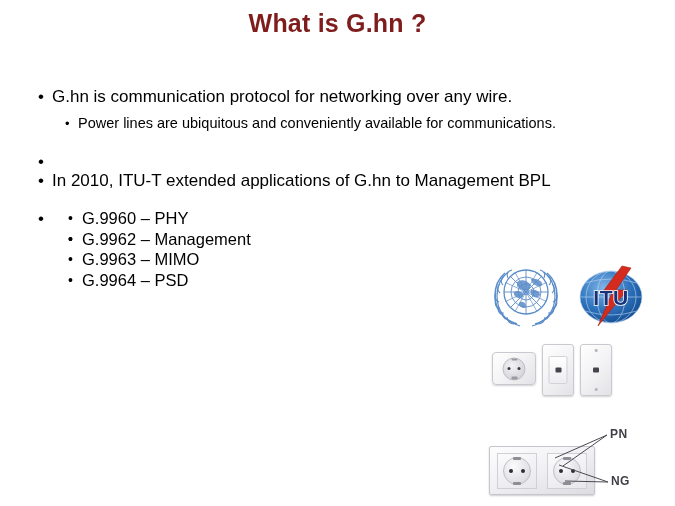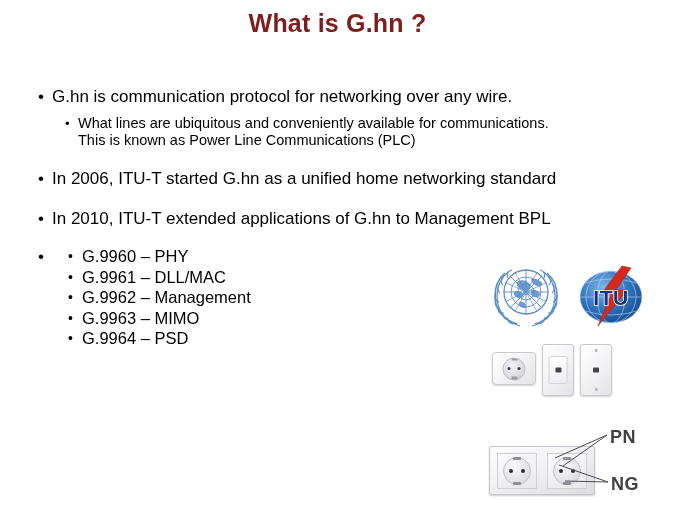--- a/index.html
+++ b/index.html
@@ -266,21 +266,21 @@
   .clip2-b { bottom: -1px; }
 
   .leader-svg {
     position: absolute;
     left: 0; top: 0;
     width: 188px; height: 80px;
     overflow: visible;
   }
   .lbl {
     position: absolute;
-    font-size: 18px;
+    font-size: 12px;
     font-weight: bold;
     color: #3f3f46;
     letter-spacing: 0.4px;
   }
   .lbl-pn { left: 123px; top: 3px; }
   .lbl-ng { left: 124px; top: 50px; }
 </style>
 </head>
 <body>
 
@@ -292,33 +292,28 @@
 
     <div class="lvl1">
       <span class="bl">•</span>
       <span>G.hn is communication protocol for networking over any wire.</span>
     </div>
 
     <div class="gap-sm"></div>
 
     <div class="lvl2">
       <span class="bl">•</span>
-      <span>What lines are ubiquitous and conveniently  available for communications.</span>
-    </div>
-
-    <div class="lvl2">
-      <span class="bl"></span>
-      <span>This is known as Power Line Communications (PLC)</span>
-    </div>
+      <span>Power lines are ubiquitous and conveniently  available for communications.</span>
+    </div>
+
 
     <div class="gap-lg"></div>
 
     <div class="lvl1">
       <span class="bl">•</span>
-      <span>In 2006, ITU-T started G.hn as a unified home networking standard</span>
     </div>
 
     <div class="gap-lg"></div>
 
     <div class="lvl1">
       <span class="bl">•</span>
       <span>In 2010, ITU-T extended applications of G.hn to Management BPL</span>
     </div>
 
     <div class="gap-md"></div>
@@ -326,21 +321,20 @@
     <div class="lvl1">
       <span class="bl">•</span>
     </div>
 
     <div class="rec">
       <span class="bl">•</span>
       <span>G.9960 – PHY</span>
     </div>
     <div class="rec">
       <span class="bl">•</span>
-      <span>G.9961 – DLL/MAC</span>
     </div>
     <div class="rec">
       <span class="bl">•</span>
       <span>G.9962 – Management</span>
     </div>
     <div class="rec">
       <span class="bl">•</span>
       <span>G.9963 – MIMO</span>
     </div>
     <div class="rec">

